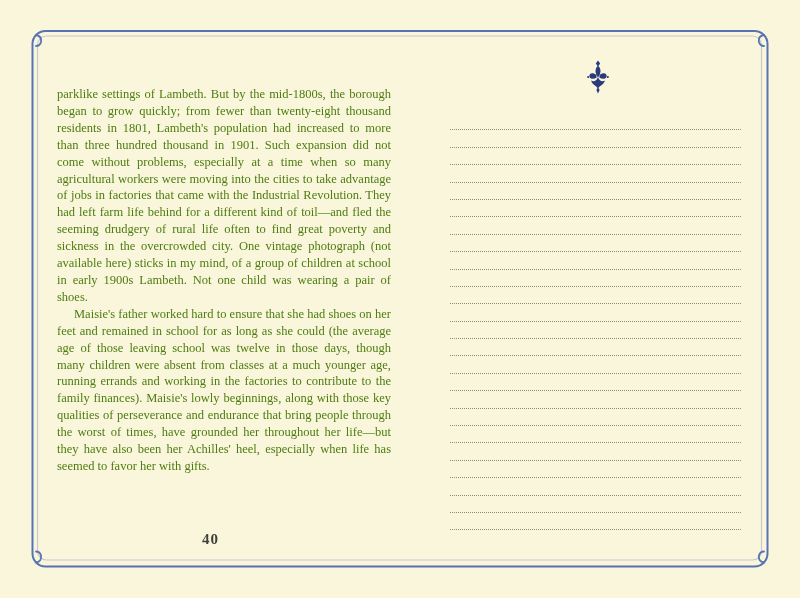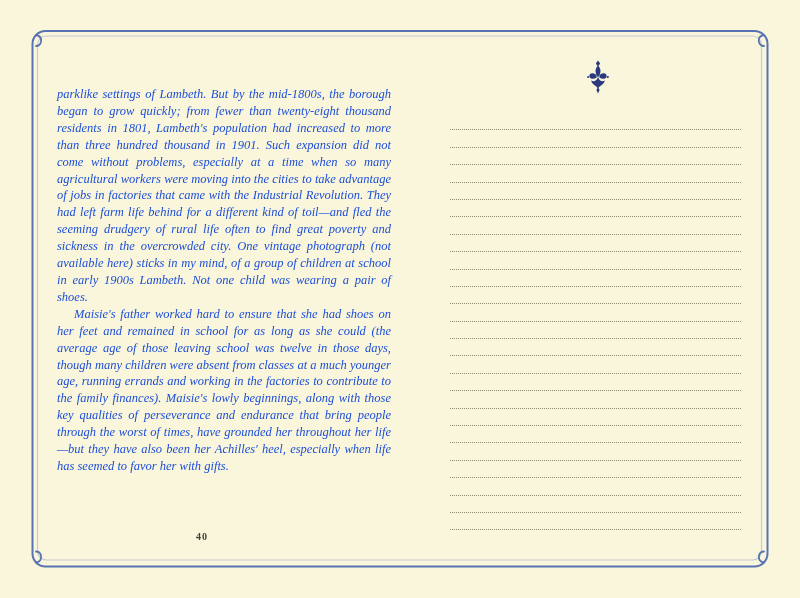--- a/index.html
+++ b/index.html
@@ -7,31 +7,30 @@
     position:relative;
     width:800px;height:598px;
     background:#f9f6dc;
     overflow:hidden;
     font-family:"Liberation Serif", serif;
   }
   .frame-svg{position:absolute;left:0;top:0;width:800px;height:598px;pointer-events:none;}
   .ornament{position:absolute;left:586px;top:59px;width:24px;height:36px;}
   .text-column{
     position:absolute;left:57px;top:86px;width:334px;
-    font-size:12.5px;line-height:16.9px;color:#1d4ed8;
+    font-size:12.5px;line-height:16.9px;color:#4d7c0f;
     text-align:justify;
-    font-style:italic;
   }
   .text-column p{margin:0;padding:0;}
   .text-column p + p{text-indent:17px;}
   .notes-column{position:absolute;left:450px;top:113px;width:291px;}
   .dotted-line{height:16.4px;border-bottom:1.5px dotted #8d8a76;}
   .page-number{
     position:absolute;left:185px;top:531px;width:34px;
-    text-align:center;font-size:10px;font-weight:600;
+    text-align:right;font-size:15px;font-weight:600;
     letter-spacing:1px;color:#3f4237;
   }
 </style>
 </head>
 <body>
 
 <div class="page">
 
   <svg class="frame-svg" viewBox="0 0 800 598" xmlns="http://www.w3.org/2000/svg">
 

